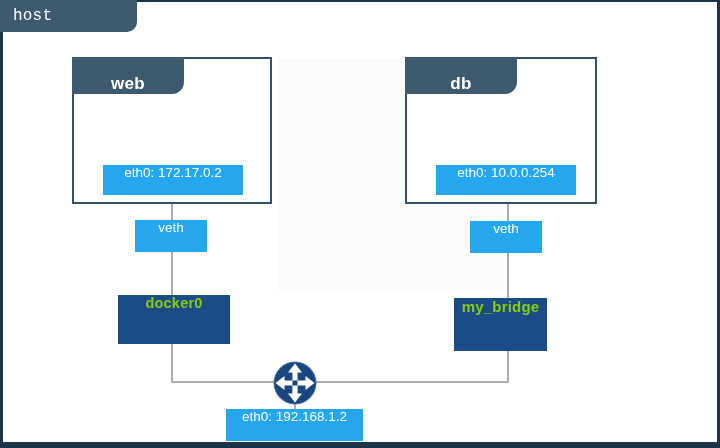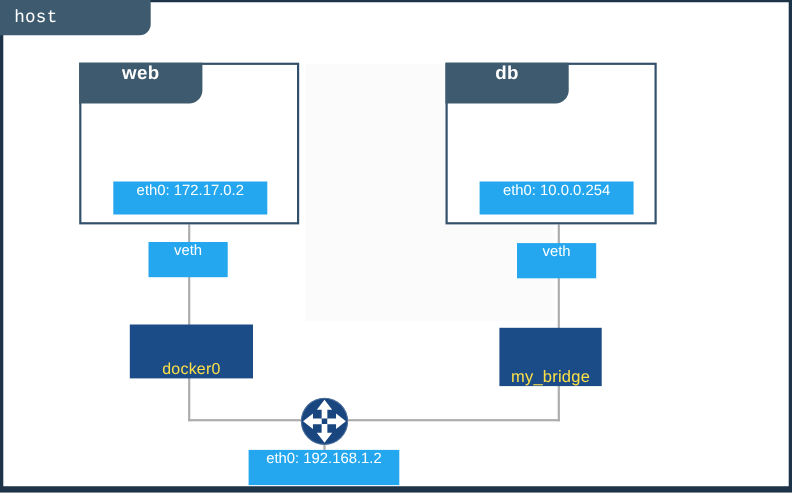--- a/index.html
+++ b/index.html
@@ -34,36 +34,36 @@
   .line{background:var(--line-gray,#adadad);z-index:2;}
 
   
   .container{
     background:#fff;border:2px solid var(--container-border,#33506b);z-index:5;
   }
   .container-tab{
     position:absolute;left:-2px;top:-2px;width:112px;height:37px;
     background:var(--slate-tab,#3e5a6e);
     border-bottom-right-radius:12px;
-    display:flex;align-items:flex-start;justify-content:center;
+    display:flex;align-items:flex-end;justify-content:center;
     color:#fff;font-size:17px;font-weight:700;letter-spacing:.3px;
   }
 
   
   .bluebox{
     background:var(--bright-blue,#24a7ee);color:#fff;z-index:10;
     display:flex;align-items:flex-start;justify-content:center;
     font-size:13.5px;
   }
 
   
   .navybox{
-    background:var(--navy,#1b4c87);color:#fde047;z-index:10;
-    display:flex;align-items:flex-end;justify-content:center;
-    font-size:14.5px;letter-spacing:.2px;
+    background:var(--navy,#1b4c87);color:#84cc16;z-index:10;
+    display:flex;align-items:flex-start;justify-content:center;
+    font-size:14.5px;letter-spacing:.2px;font-weight:bold;
   }
 
   .router{left:272px;top:360px;width:46px;height:46px;z-index:20;}
   .router-circle{fill:var(--router-navy,#1a4680);stroke:#486c9a;stroke-width:1;}
 </style>
 </head>
 <body>
 
 <div id="canvas">
 

